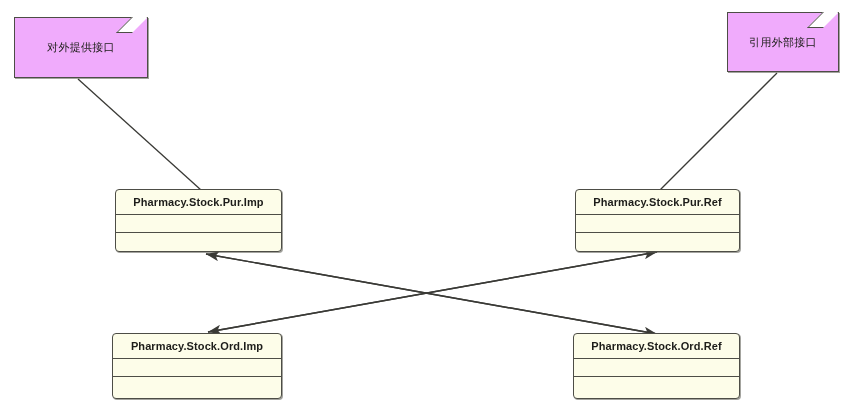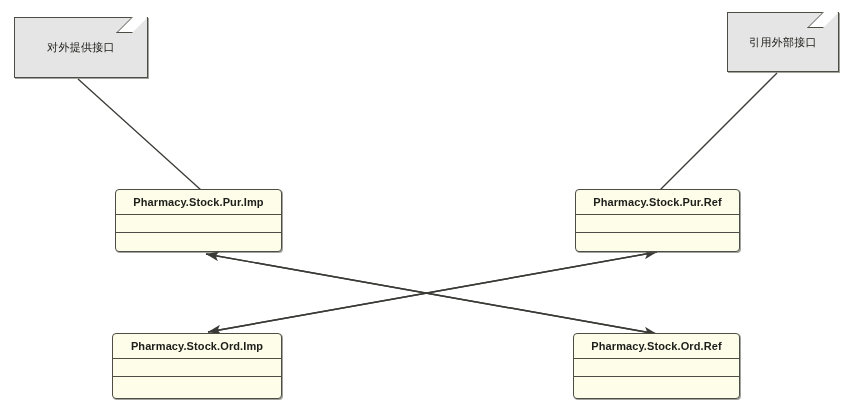--- a/index.html
+++ b/index.html
@@ -22,21 +22,21 @@
     left: 0;
     top: 0;
     width: 867px;
     height: 419px;
     pointer-events: none;
   }
 
   
   .note {
     position: absolute;
-    background: #e5e5e5;
+    background: #f0abfc;
     border: 1px solid #4d4d46;
     box-sizing: border-box;
     box-shadow: 1px 1px 0 rgba(90,90,80,0.55);
   }
   .note-body {
     position: absolute;
     left: 0; top: 0; right: 0; bottom: 0;
     display: flex;
     align-items: center;
     justify-content: center;

